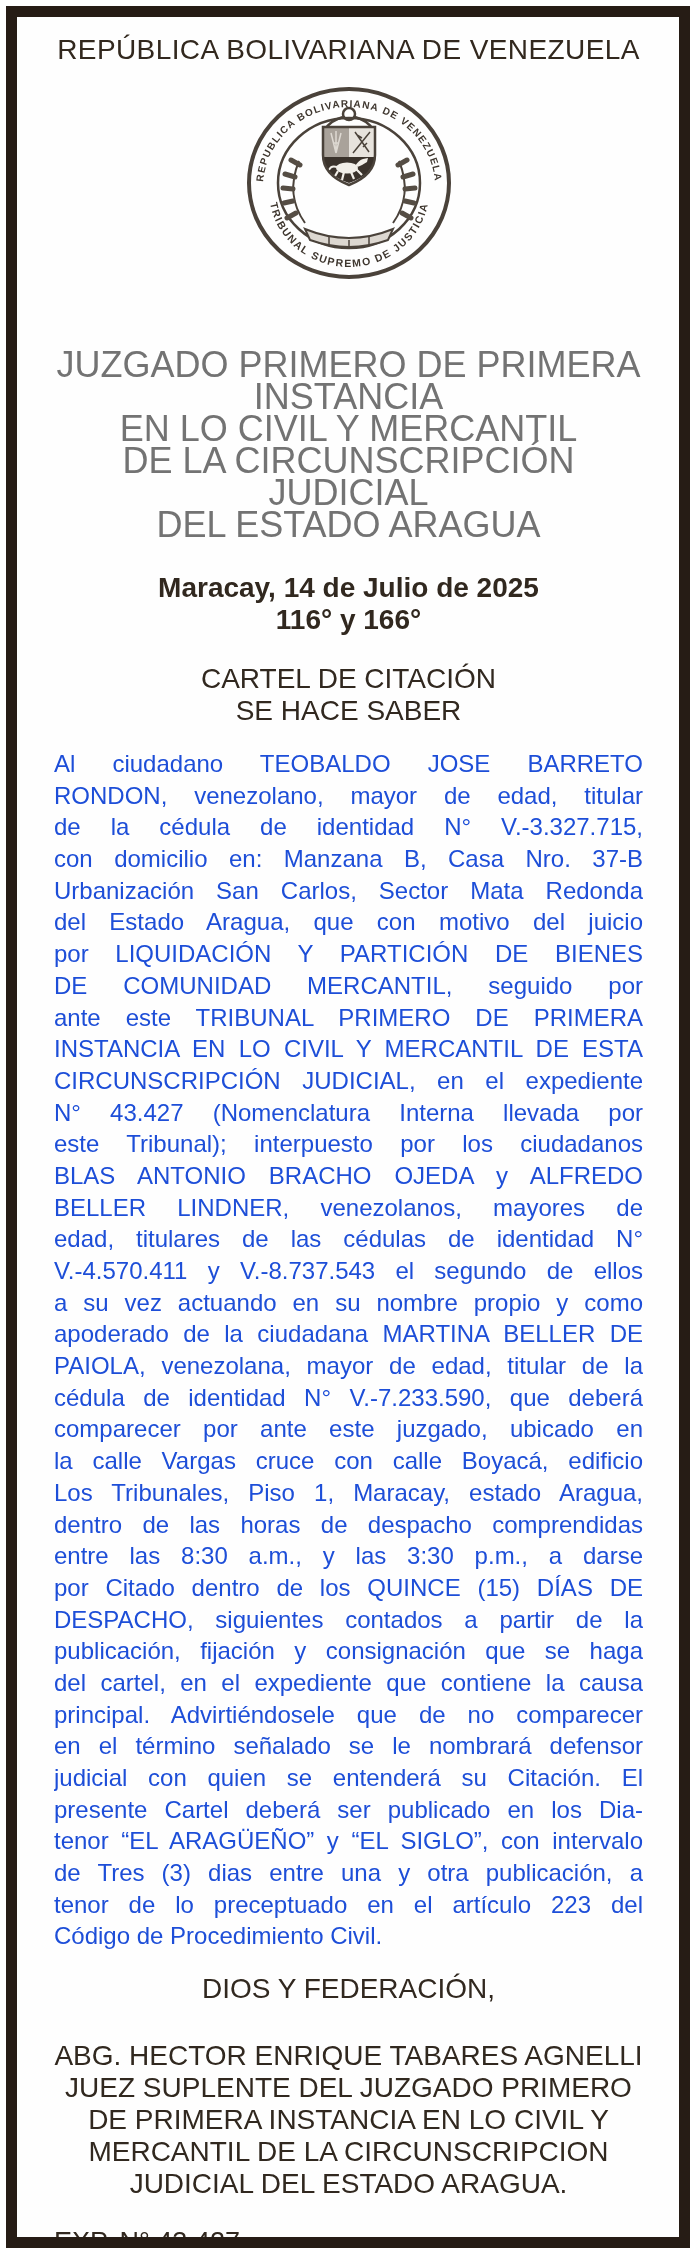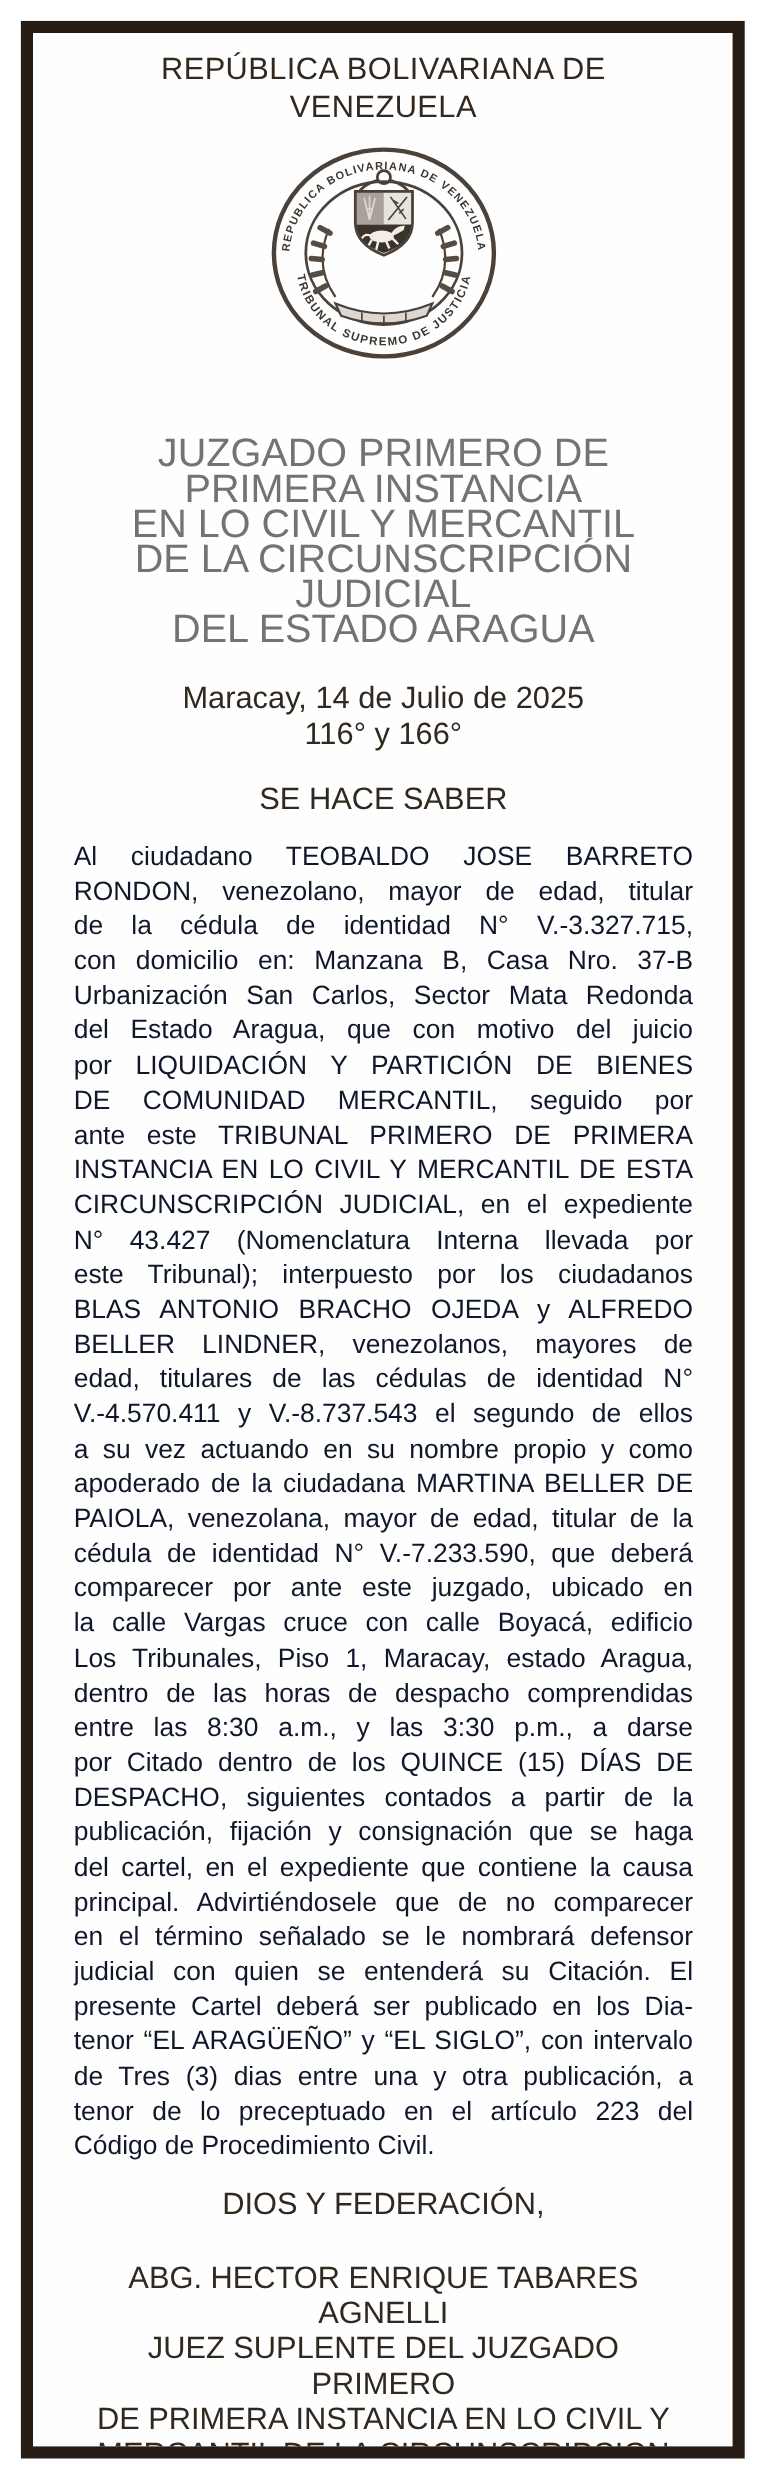--- a/index.html
+++ b/index.html
@@ -1,26 +1,26 @@
 <!DOCTYPE html>
 <html><head>
 <meta charset="utf-8">
 <style>
   html,body{margin:0;padding:0;background:#ffffff;}
   body{font-family:"Liberation Sans","DejaVu Sans",sans-serif;color:#31281f;}
-  .page{width:696px;height:2254px;box-sizing:border-box;padding:19px;background:#fff;}
+  .page{width:696px;height:2254px;box-sizing:border-box;padding:6px;background:#fff;}
   .frame{width:100%;height:100%;box-sizing:border-box;border:11px solid #261c15;
          padding:0 36px 0 37px;overflow:hidden;background:#fefefe;}
   .doc-title{margin-top:16px;font-size:28px;line-height:34px;text-align:center;
              letter-spacing:.4px;color:#32281e;}
   .seal-wrap{margin-top:16px;height:202px;text-align:center;}
   .court-heading{margin-top:64px;font-size:36px;line-height:32px;text-align:center;color:#737373;}
-  .dateline{margin-top:31px;font-size:28px;line-height:32px;text-align:center;}
+  .dateline{margin-top:31px;font-size:28px;line-height:32px;text-align:center;font-weight:bold;}
   .notice-title{margin-top:27px;font-size:28px;line-height:32px;text-align:center;}
-  .body-text{margin-top:21px;font-size:24px;line-height:31.7px;color:#0f172a;}
+  .body-text{margin-top:21px;font-size:24px;line-height:31.7px;color:#1d4ed8;}
   .jline{height:31.7px;overflow:hidden;text-align:justify;text-align-last:justify;}
   .jline::after{content:"";display:inline-block;width:100%;}
   .jline.left{text-align:right;text-align-last:left;}
   .jline.left::after{content:none;}
   .cline{text-align:center;}
   .closing{margin-top:21px;font-size:28px;line-height:32px;text-align:center;}
   .signature{margin-top:35px;font-size:28px;line-height:32px;text-align:center;}
   .footer{margin-top:26px;font-size:27px;line-height:33px;text-align:left;}
   svg text{font-family:"Liberation Sans","DejaVu Sans",sans-serif;}
 </style>
@@ -94,20 +94,21 @@
         <div class="cline">DE LA CIRCUNSCRIPCIÓN JUDICIAL</div>
         <div class="cline">DEL ESTADO ARAGUA</div>
       </div>
 
     <div class="dateline">
         <div class="cline">Maracay, 14 de Julio de 2025</div>
         <div class="cline">116° y 166°</div>
       </div>
 
     <div class="notice-title">
+        <div class="cline">CARTEL DE CITACIÓN</div>
         <div class="cline">SE HACE SABER</div>
       </div>
 
     <div class="body-text">
         <div class="jline">Al ciudadano TEOBALDO JOSE BARRETO</div>
         <div class="jline">RONDON, venezolano, mayor de edad, titular</div>
         <div class="jline">de la cédula de identidad N° V.-3.327.715,</div>
         <div class="jline">con domicilio en: Manzana B, Casa Nro. 37-B</div>
         <div class="jline">Urbanización San Carlos, Sector Mata Redonda</div>
         <div class="jline">del Estado Aragua, que con motivo del juicio</div>

